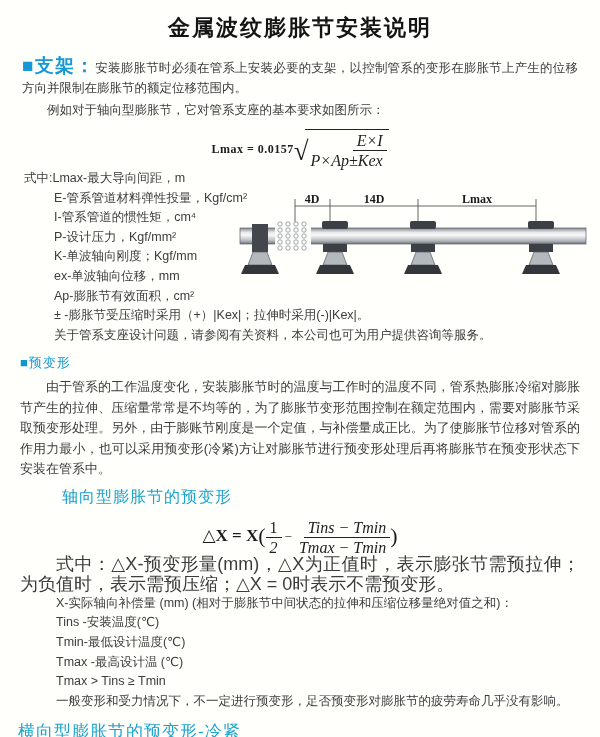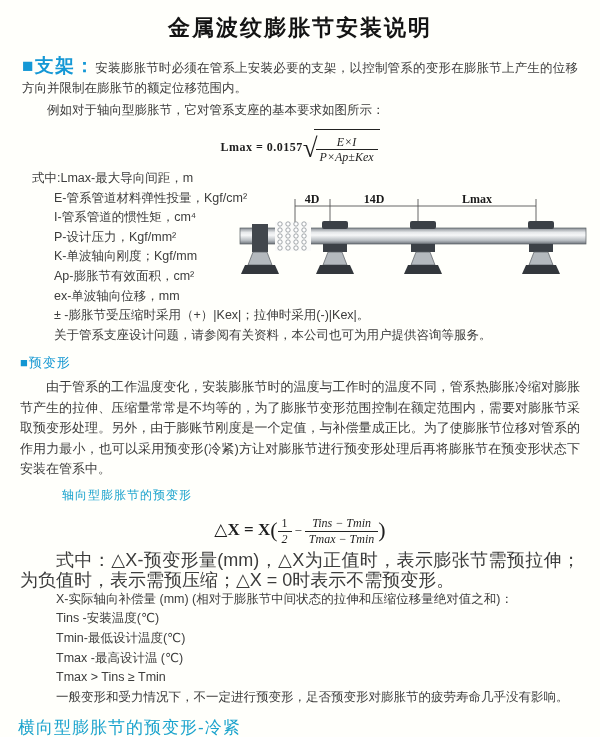--- a/index.html
+++ b/index.html
@@ -23,38 +23,38 @@
   .intro { margin:13px 22px 0 22px; font-size:12.5px; line-height:20px; text-align:justify; }
   .sec-inline { color:#1598d5; font-size:19px; font-weight:bold; letter-spacing:1px; }
   .example { margin:2px 22px 0 22px; font-size:12.5px; line-height:20px; text-indent:2em; }
 
   
   .formula { text-align:center; font-family:"Liberation Serif","DejaVu Serif",serif; color:#1e1e1e; }
   .f1 { margin-top:9px; height:34px; line-height:34px; }
   .f-lhs { font-weight:bold; font-size:12px; letter-spacing:0.5px; }
   .rad { display:inline-block; font-size:27px; vertical-align:middle; margin-right:-4px; transform:translateY(1px); }
   .radicand { display:inline-block; vertical-align:middle; border-top:1.4px solid #222; padding:1px 2px 0 2px; }
-  .frac { display:inline-flex; flex-direction:column; vertical-align:middle; text-align:center; line-height:1.2; font-size:12px; }
+  .frac { display:inline-flex; flex-direction:column; vertical-align:middle; text-align:center; line-height:1.2; font-size:16px;align-items:flex-end; }
   .frac .ft { border-bottom:1px solid #222; padding:0 4px; }
   .frac .fb { padding:0 4px;font-style:italic; }
   .ital { font-style:italic; }
   .f2 { margin-top:10px; height:32px; line-height:32px; }
   .f-lhs2 { font-weight:bold; font-size:17px; }
   .paren { font-size:22px; vertical-align:-2px; font-family:"Liberation Serif",serif; }
   .minus { font-size:13px; margin:0 3px; }
 
   .defs { margin-top:6px; }
   .defs p { margin:0 0 0 54px; font-size:12.5px; line-height:19.6px; }
-  .defs p.lead { margin-left:32px; }
+  .defs p.lead { margin-left:24px; }
 
   .diagram { position:absolute; left:238px; top:190px; width:352px; height:97px; }
 
   .h2 { margin:9px 0 0 20px; font-size:13px; font-weight:normal; color:#1196d2; letter-spacing:1px; }
   .para { margin:5px 20px 0 20px; font-size:13px; line-height:20.5px; text-align:justify; text-indent:2em; }
-  .h3a { margin:7px 0 0 62px; font-size:12px; font-weight:normal; color:#1ba3cd; letter-spacing:1px; }
+  .h3a { margin:7px 0 0 62px; font-size:16px; font-weight:normal; color:#1ba3cd; letter-spacing:1px; }
   .h3b { margin:9px 0 0 18px; font-size:17px; font-weight:normal; color:#1ba3cd; letter-spacing:1px; }
   .defs2 p { margin:0 0 0 56px; font-size:12.5px; line-height:19.6px; }
   .note2 { margin:4px 20px 0 20px; font-size:18px; line-height:20px; text-align:justify; text-indent:2em; }
 
   svg text { font-family:"Liberation Serif","DejaVu Serif",serif; }
 </style>
 </head>
 <body>
 
 <div class="page">
@@ -71,22 +71,22 @@
           <span class="fb">P×Ap±Kex</span>
         </span></span>
   </div>
 
   <div class="defs">
     <p class="lead">式中:Lmax-最大导向间距，m</p>
     <p>E-管系管道材料弹性投量，Kgf/cm²</p>
     <p>I-管系管道的惯性矩，cm⁴</p>
     <p>P-设计压力，Kgf/mm²</p>
     <p>K-单波轴向刚度；Kgf/mm</p>
+    <p>ex-单波轴向位移，mm</p>
     <p>Ap-膨胀节有效面积，cm²</p>
-    <p>ex-单波轴向位移，mm</p>
     <p>± -膨胀节受压缩时采用（+）|Kex|；拉伸时采用(-)|Kex|。</p>
     <p>关于管系支座设计问题，请参阅有关资料，本公司也可为用户提供咨询等服务。</p>
   </div>
 
   <svg class="diagram" viewBox="0 0 352 97" xmlns="http://www.w3.org/2000/svg">
     <defs>
       <linearGradient id="pipeGrad" x1="0" y1="0" x2="0" y2="1">
         <stop offset="0" stop-color="#868c92"></stop>
         <stop offset="0.28" stop-color="#e7e9eb"></stop>
         <stop offset="0.45" stop-color="#f6f7f8"></stop>

